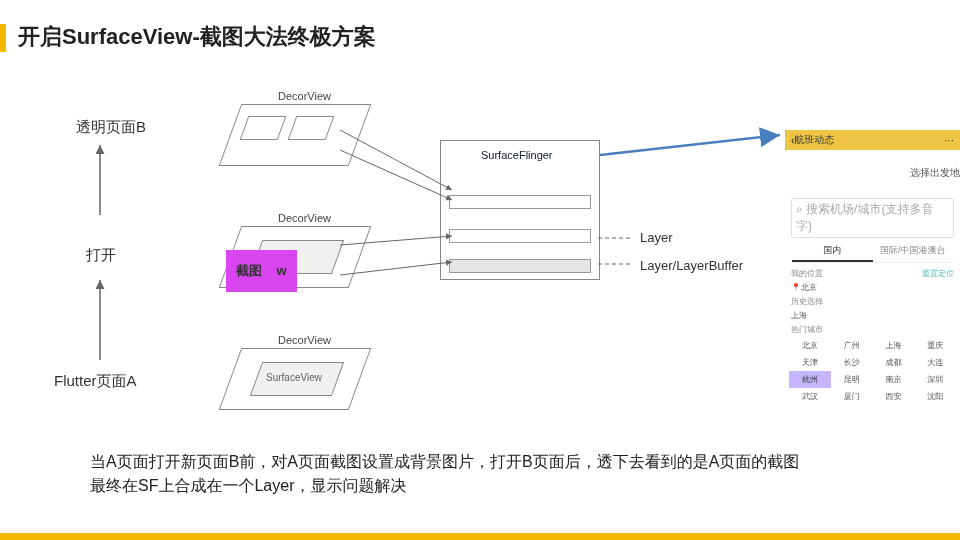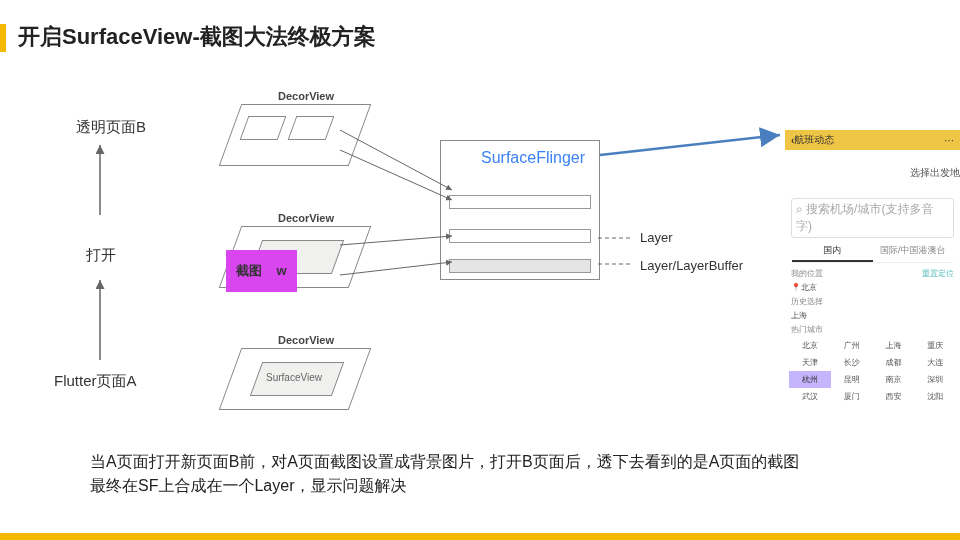--- a/index.html
+++ b/index.html
@@ -3,25 +3,25 @@
 <meta charset="utf-8">
 <style>
 *{margin:0;padding:0;box-sizing:border-box}
 body{width:960px;height:540px;background:#fff;font-family:"Microsoft YaHei",Arial,sans-serif;position:relative;overflow:hidden}
 .title-bar{position:absolute;top:24px;left:0;width:6px;height:28px;background:#f5b800}
 .title{position:absolute;top:22px;left:18px;font-size:22px;font-weight:bold;color:#222}
 .label{position:absolute;font-size:15px;color:#333}
 .stack{position:absolute;width:130px;height:80px}
 .para{position:absolute;width:130px;height:62px;border:1px solid #888;transform:skewX(-20deg);background:transparent}
 .para-inner{position:absolute;border:1px solid #888;transform:skewX(-20deg);background:#f0f0ef}
-.decor-label{position:absolute;font-size:11px;color:#444;font-weight:bold}
+.decor-label{position:absolute;font-size:11px;color:#444;font-weight:normal}
 .sv-label{position:absolute;font-size:10px;color:#666}
 .jietu{position:absolute;background:#d946ef;color:#333;font-size:13px;padding:12px 10px;font-weight:bold}
 .sf-box{position:absolute;border:1px solid #888;width:160px;height:140px}
-.sf-label{position:absolute;font-size:16px;color:#3b82f6}
+.sf-label{position:absolute;font-size:11px;color:#0f172a}
 .sf-row{position:absolute;left:8px;right:8px;height:14px;border:1px solid #999}
 .sf-row.f{background:#e5e5e5}
 .arrow-svg{position:absolute;top:0;left:0;width:960px;height:540px;pointer-events:none}
 .txt{position:absolute;font-size:13px;color:#333}
 .phone{position:absolute;top:130px;right:0;width:175px;height:260px;background:#fff;font-size:9px;color:#555}
 .phone-hdr{background:#eec544;height:20px;display:flex;align-items:center;justify-content:space-between;padding:0 6px;font-size:10px;color:#333}
 .phone-title{flex:1;}
 .phone-back{font-weight:bold}
 .phone-sub{text-align:right;padding:16px 0;font-size:10px}
 .phone-search{border:1px solid #ddd;border-radius:3px;margin:2px 6px;padding:2px 4px;font-size:12px;color:#aaa}

